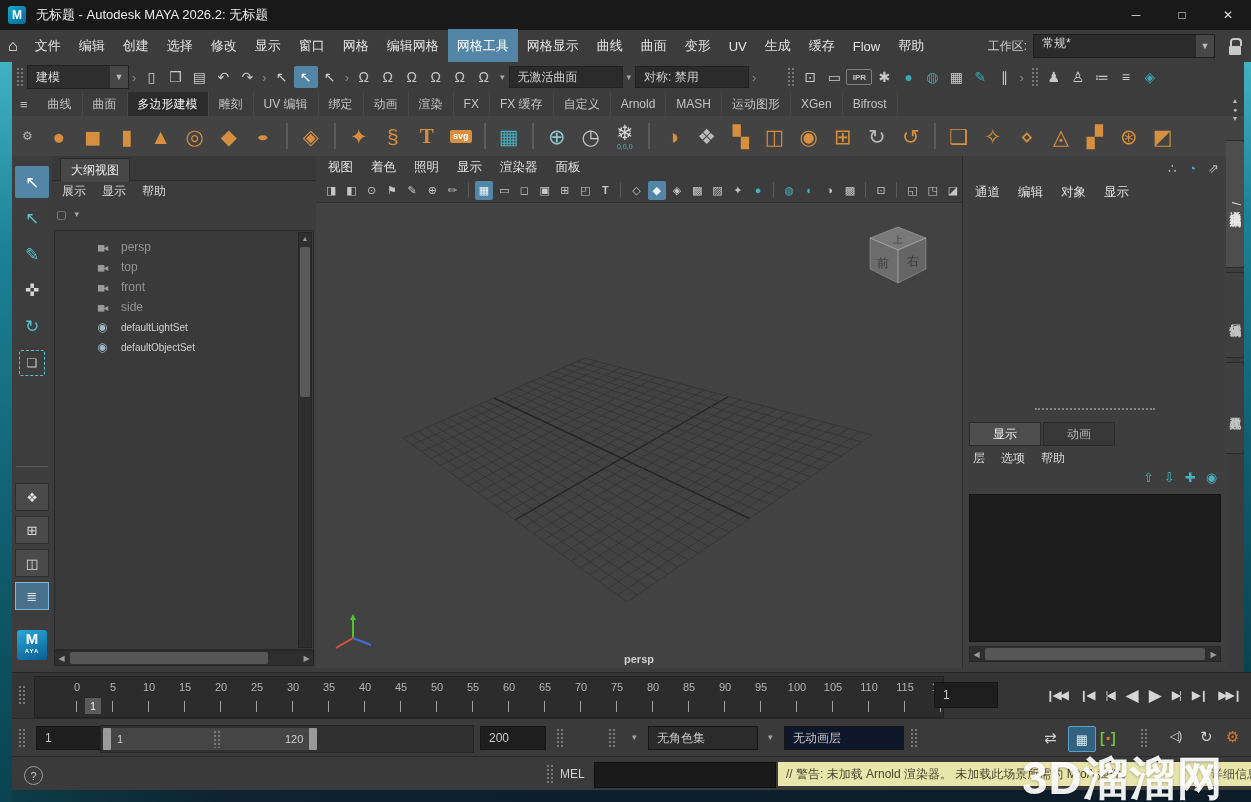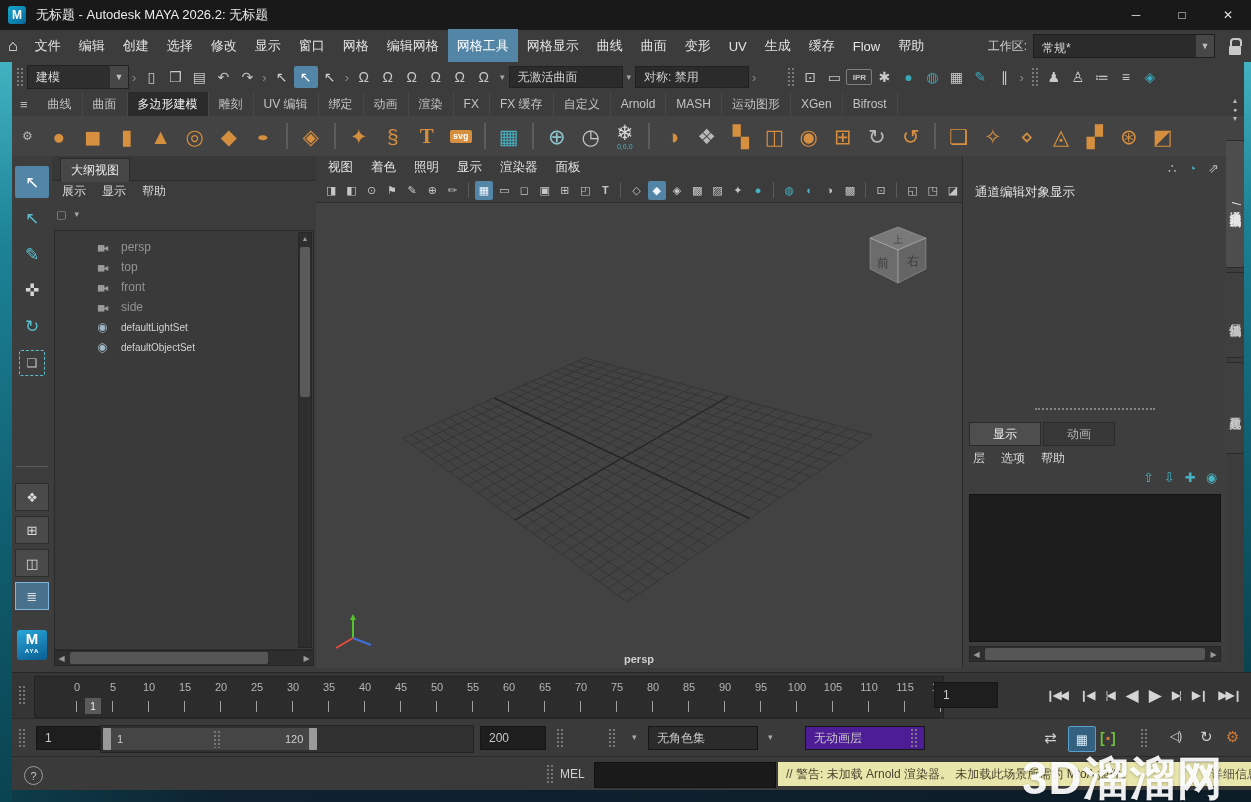--- a/index.html
+++ b/index.html
@@ -12,21 +12,21 @@
   .titlebar{background:#191919;color:#ececec;font-size:13px;}
   .mlogo{width:18px;height:18px;border-radius:3px;background:linear-gradient(135deg,#14a8c8,#0a679c);
          color:#fff;font-weight:bold;font-size:12px;display:flex;align-items:center;justify-content:center;}
   .wctl{width:46px;height:30px;display:flex;align-items:center;justify-content:center;color:#e0e0e0;font-size:12px;}
 
   
   .menubar{background:#3c3c3c;border-bottom:1px solid #323232;font-size:13px;}
   .menu-item{padding:8px 9px;color:#e4e4e4;}
   .menu-item.active{background:#5285a6;color:#fff;}
   .home{color:#f0f0f0;font-size:16px;padding:0 8px;}
-  .wsbox{background:#2b2b2b;border:1px solid #1e1e1e;height:22px;width:172px;display:flex;align-items:flex-end;
+  .wsbox{background:#2b2b2b;border:1px solid #1e1e1e;height:22px;width:172px;display:flex;align-items:flex-start;
          padding-left:8px;font-size:12px;color:#d5d5d5;position:relative;}
   .wscaret{position:absolute;right:0;top:0;width:18px;height:100%;background:#474747;display:flex;
            align-items:center;justify-content:center;color:#bbb;font-size:9px;}
   .lockw{width:14px;margin-left:8px;}
   .lock-shackle{width:8px;height:6px;border:2px solid #c9c9c9;border-bottom:none;border-radius:4px 4px 0 0;margin:0 auto;}
   .lock-body{width:12px;height:9px;background:#c9c9c9;border-radius:1px;}
 
   
   .toolbarrow{background:#3c3c3c;border-bottom:1px solid #303030;}
   .ic{min-width:20px;height:22px;display:flex;align-items:center;justify-content:center;color:#c9c9c9;
@@ -105,21 +105,21 @@
   .vic.active{background:#5285a6;color:#eef7ff;}
   .vic.txt{font-weight:bold;font-size:11px;}
   .vpicons .sep{width:1px;height:16px;background:#5a5a5a;margin:0 4px;}
   .canvas{background:#424242;overflow:hidden;}
   .persplabel{text-align:center;color:#cfcfcf;font-weight:bold;font-size:11px;width:100%;}
 
   
   .rightpanel{background:#3e3e3e;border-left:1px solid #2b2b2b;}
   .cbicons{gap:12px;}
   .cbic{font-size:13px;color:#bcbcbc;}
-  .cbmenus{padding-left:12px;font-size:12.5px;color:#e0e0e0;}
+  .cbmenus{gap:18px;padding-left:12px;font-size:12.5px;color:#e0e0e0;}
   .cbmsg{text-align:center;color:#dcdcdc;font-size:12.5px;line-height:21px;width:100%;}
   .dotted{border-top:2px dotted #858585;width:120px;}
   .ltab{display:inline-flex;align-items:center;justify-content:center;width:70px;height:22px;
         background:#383838;border:1px solid #2a2a2a;color:#b5b5b5;font-size:12px;}
   .ltab.active{background:#4e4e4e;color:#f0f0f0;}
   .lmenus{gap:16px;padding-left:10px;font-size:12px;color:#d8d8d8;}
   .licons{gap:10px;}
   .lic{font-size:13px;}
   .layerlist{background:#1d1d1d;border:1px solid #141414;}
 
@@ -805,21 +805,21 @@
     </div>
     <div class="a rfield" style="left:468px;top:7px;width:56px;height:22px;">200</div>
     <span class="grip a" style="left:540px;top:9px;"></span>
     <div class="a bookmark" style="left:560px;top:10px;">
       <span class="bkplus">+</span>
     </div>
     <span class="grip a" style="left:592px;top:9px;"></span>
     <span class="caret a" style="left:616px;top:13px;">▾</span>
     <div class="a rfield" style="left:636px;top:7px;width:100px;height:22px;background:#2b2b2b;">无角色集</div>
     <span class="caret a" style="left:752px;top:13px;">▾</span>
-    <div class="a rfield" style="left:772px;top:7px;width:110px;height:22px;background:#4c1d95;margin-left:21px;">无动画层</div>
+    <div class="a rfield" style="left:772px;top:7px;width:110px;height:22px;background:#0f172a;">无动画层</div>
     <span class="grip a" style="left:894px;top:9px;"></span>
     <div class="a fpsbox" style="left:911px;top:6px;width:100px;">
       <span>24 fps</span>
       <span class="fpscaret">▼</span>
     </div>
     <span class="a smallic" style="left:1032px;top:10px;">⇄</span>
     <div class="a playblast" style="left:1056px;top:7px;">▦</div>
     <div class="a autokey" style="left:1088px;top:7px;">
       <span class="ak-brkt">[</span>
         <span class="ak-key">▪</span>

